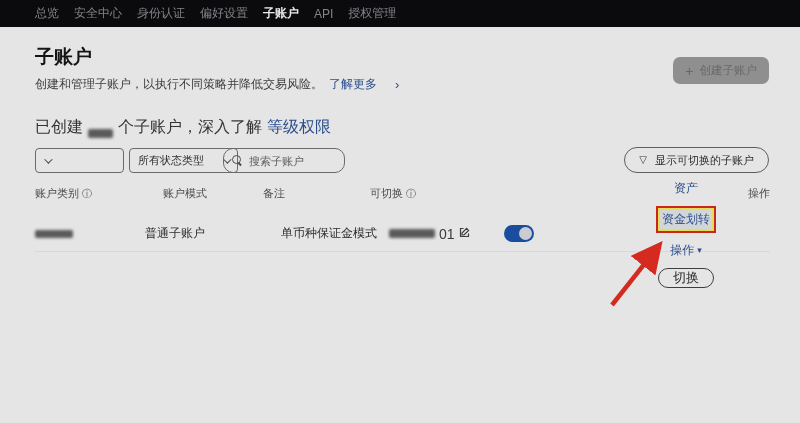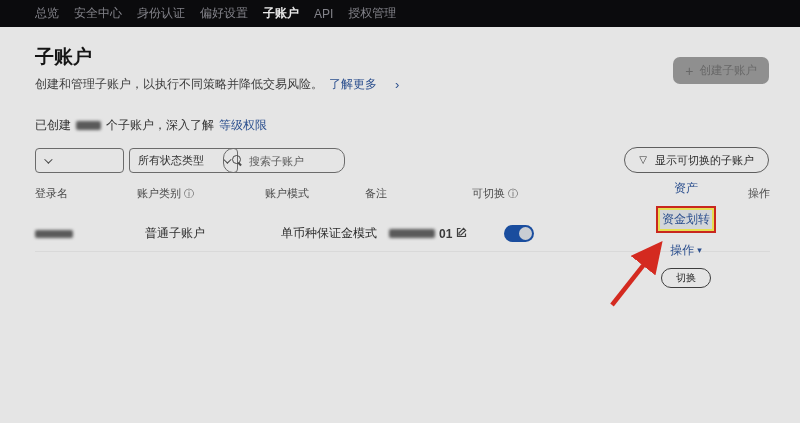--- a/index.html
+++ b/index.html
@@ -26,21 +26,21 @@
   .chev-right{ font-size:13px; line-height:1; }
   .create-btn{
     position:absolute; right:31px; top:57px; height:27px;
     border:none; border-radius:7px; background:#8f8f8f; color:#686868;
     font-size:11.5px; display:flex; align-items:center; gap:6px; padding:0 12px;
     font-family:inherit; cursor:pointer;
   }
   .plus-glyph{ font-size:14px; line-height:1; }
 
   
-  .summary{ position:absolute; left:35px; top:117px; font-size:12px; color:#333333; display:flex; align-items:center; gap:5px; }
+  .summary{ position:absolute; left:35px; top:117px; font-size:16px; color:#333333; display:flex; align-items:flex-end; gap:5px; }
   .redact{ display:inline-block; background:#5a5a5a; filter:blur(1.5px); border-radius:2px; }
   .redact-count{ width:25px; height:9px; }
   .redact-login{ width:38px; height:8px; }
   .redact-remark{ width:46px; height:9px; }
 
   
   .select{
     position:absolute; top:148px; height:25px; border:1px solid #6b6b6b; border-radius:4px;
     display:flex; align-items:center; justify-content:space-between;
     padding:0 8px; font-size:11px; color:#2f2f2f; cursor:pointer;
@@ -84,38 +84,38 @@
   .info-glyph{ font-size:10px; color:#555; line-height:1; }
 
   .trow{
     position:absolute; left:35px; right:30px; top:216px; height:36px;
     display:flex; align-items:center; font-size:12px; color:#2e2e2e;
     border-bottom:1px solid rgba(0,0,0,0.05);
     gap:8px;
   }
   .rcell{ display:flex; align-items:center; }
   .remark-cell{ gap:4px; }
-  .remark-num{ font-size:12px; color:#3a3a3a;font-weight:bold; }
+  .remark-num{ font-size:14px; color:#3a3a3a; }
   .edit-icon{ display:inline-block; cursor:pointer; }
 
   .toggle{ position:relative; width:30px; height:17px; border-radius:9px; background:#1a4d9e; cursor:pointer; }
   .toggle .knob{ position:absolute; right:2px; top:2px; width:13px; height:13px; border-radius:50%; background:#c9cdd3; }
 
   .actions-cell{ gap:9px;flex-direction:column; }
   .action-link{ color:#2b4f8e; font-size:12px; cursor:pointer; white-space:nowrap; }
   .highlight-box{
     display:inline-flex; align-items:center; justify-content:flex-end;
     border:2px solid #c9271e; box-shadow:inset 0 0 0 2px #e4df52;
     padding:3px 4px; background:rgba(160,170,185,0.25);
   }
   .more-link{ display:inline-flex; align-items:center; gap:3px; }
   .caret-glyph{ font-size:9px; color:#2b4f8e; line-height:1; }
   .switch-btn{
     height:20px; border:1px solid #3e3e3e; border-radius:11px; background:transparent;
-    padding:0 14px; font-size:10px; color:#282828; font-family:inherit; cursor:pointer;
+    padding:0 14px; font-size:13px; color:#282828; font-family:inherit; cursor:pointer;
   }
 
   
   .anno-arrow{ position:absolute; left:585px; top:236px; pointer-events:none; }
 </style>
 </head>
 <body>
 
 <div class="screen">
 
@@ -159,23 +159,20 @@
   <div class="searchbox">
     <span class="mag"></span>
     <input type="text" placeholder="搜索子账户" style="">
   </div>
   <button class="switch-filter">
     <span class="funnel-glyph">▽</span>
     <span>显示可切换的子账户</span>
   </button>
 
   <div class="thead">
-    <div class="hcell col-login">
-      <span>登录名</span>
-    </div>
     <div class="hcell col-cat">
       <span>账户类别</span>
       <span class="info-glyph">ⓘ</span>
     </div>
     <div class="hcell col-mode">
       <span>账户模式</span>
     </div>
     <div class="hcell col-remark">
       <span>备注</span>
     </div>

